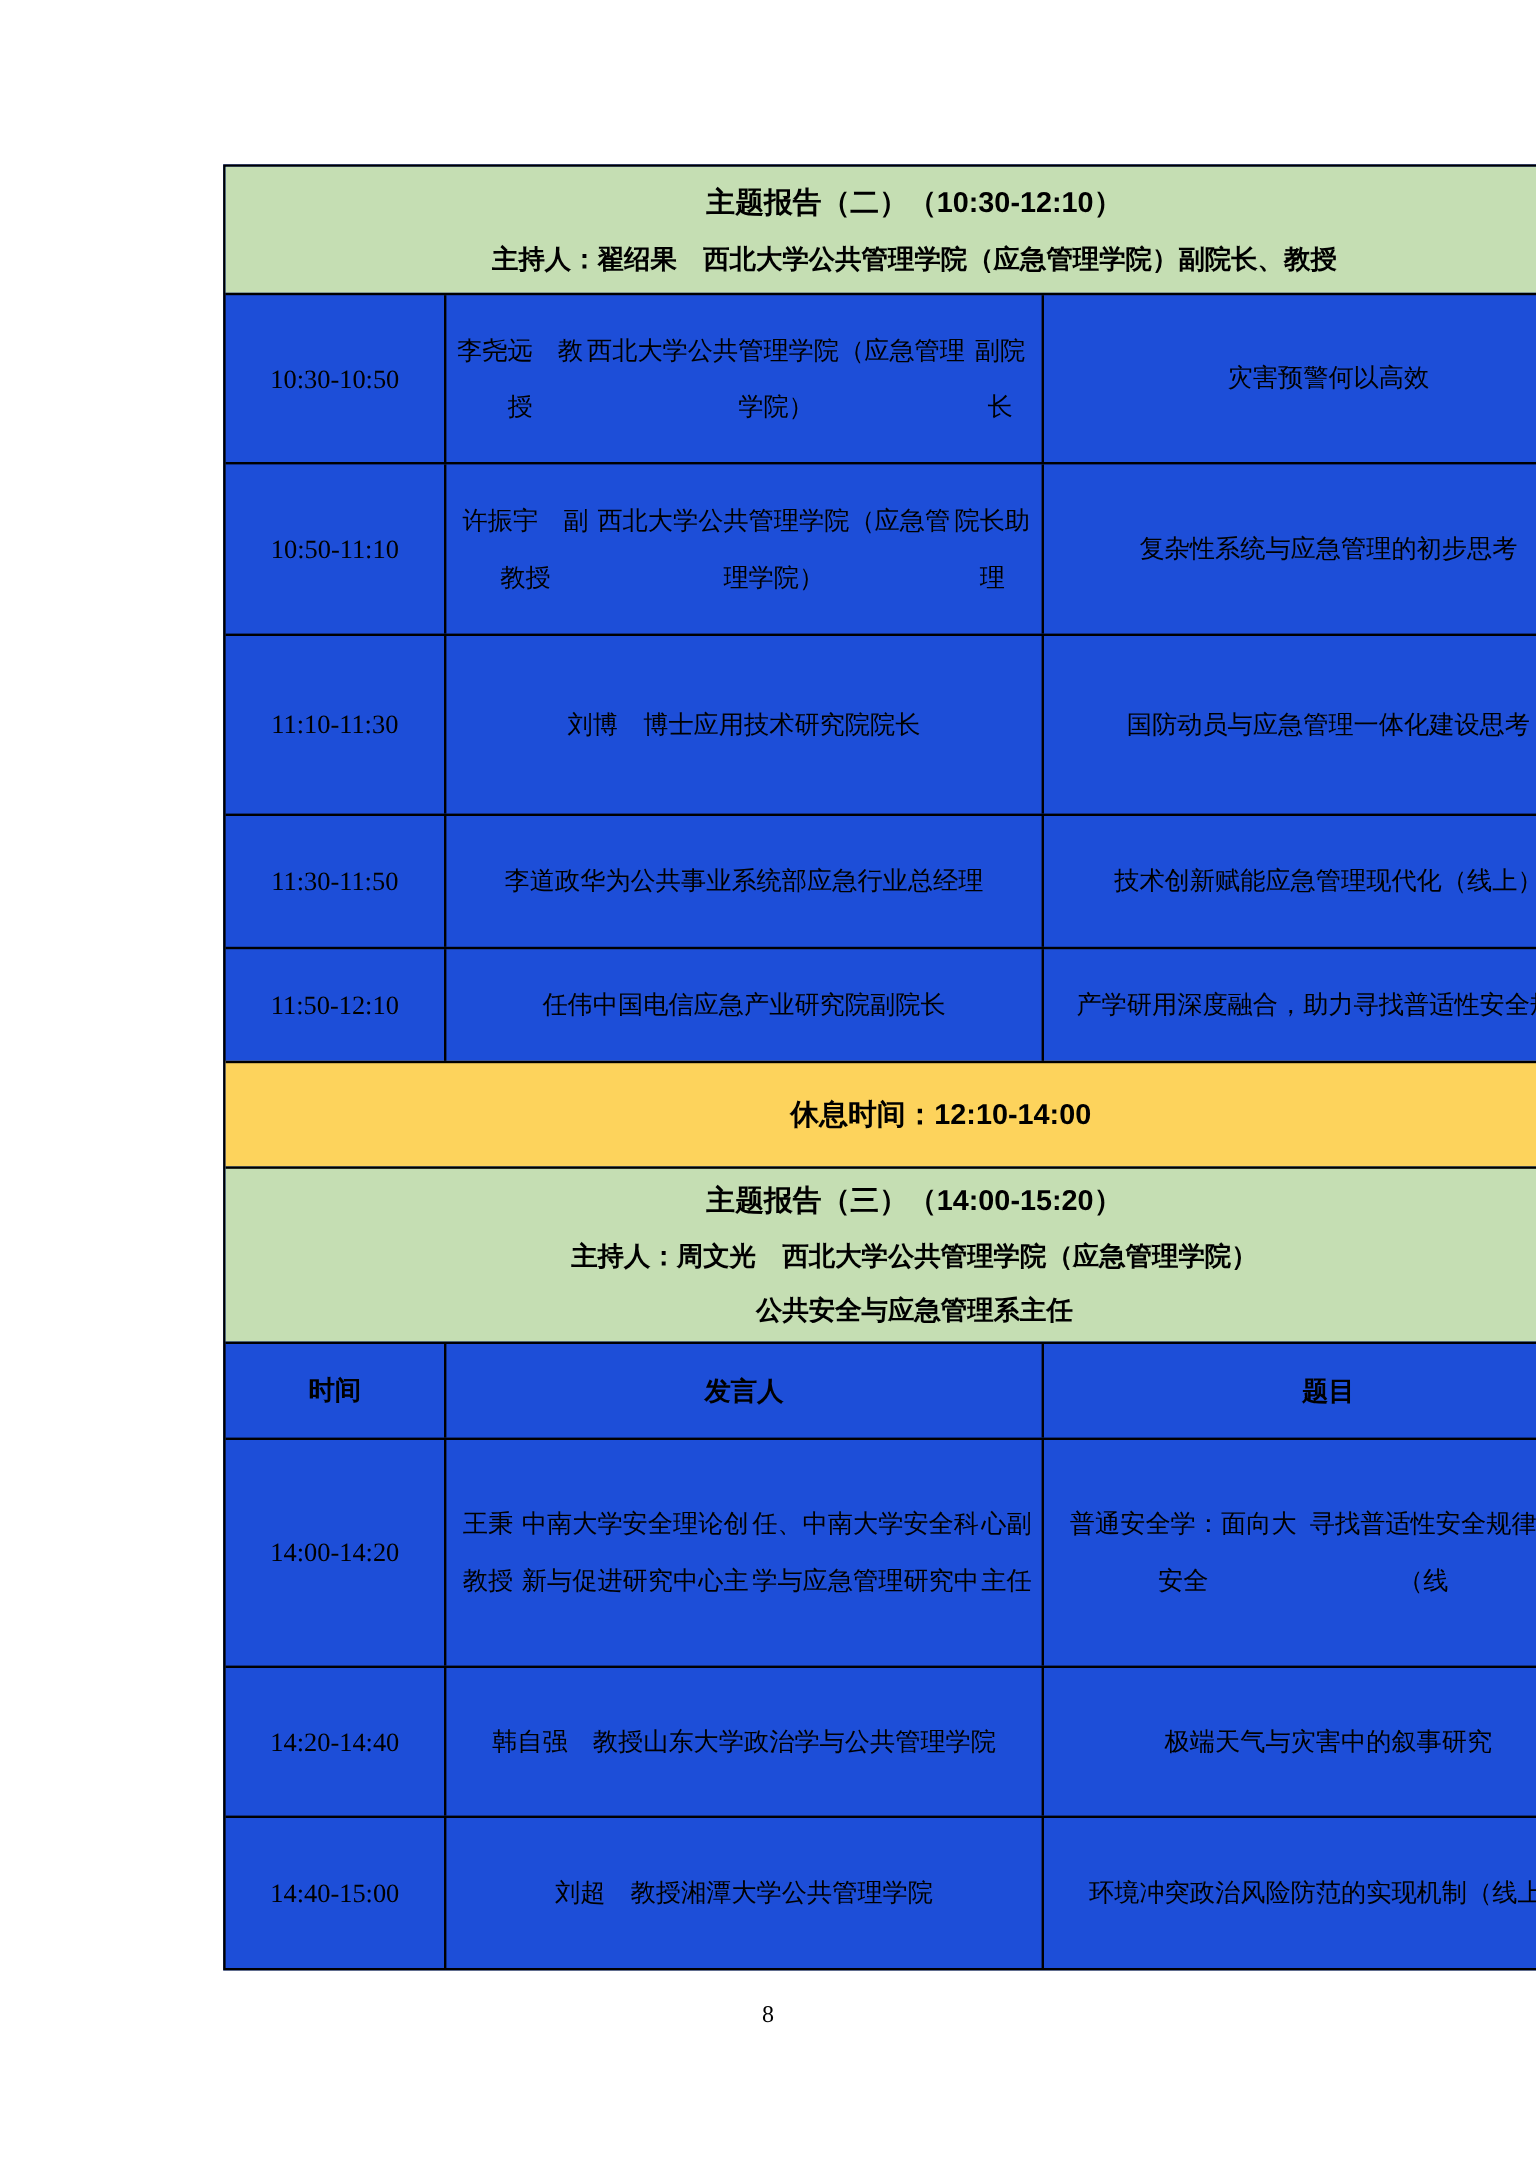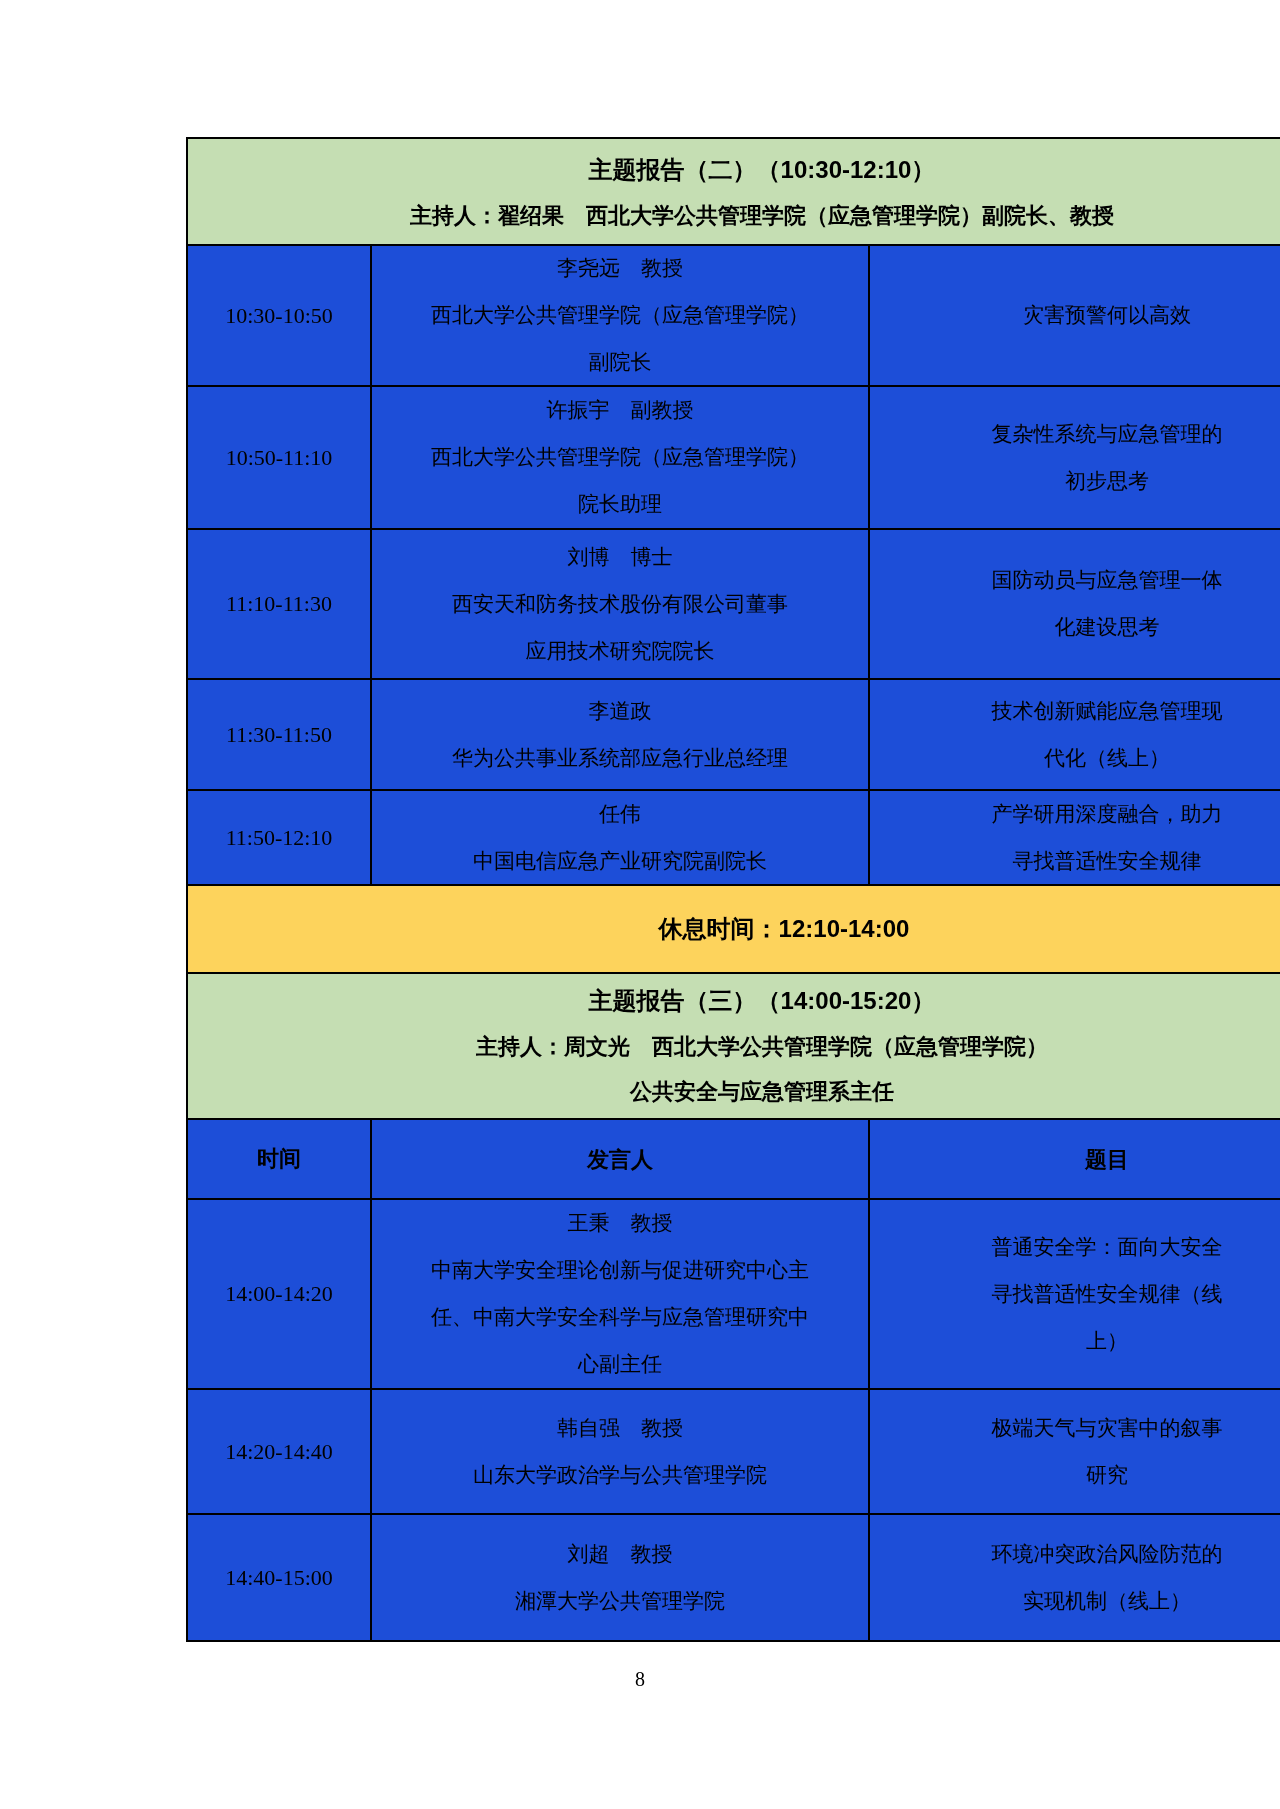--- a/index.html
+++ b/index.html
@@ -17,21 +17,21 @@
   }
   .session-title{
     font-family:"Liberation Sans", sans-serif;
     font-size:24px;font-weight:bold;line-height:46px;
   }
   .session-host{
     font-size:22px;font-weight:bold;line-height:45px;
   }
   .row{display:flex;border-top:2px solid #000;box-sizing:border-box;}
   .cell{
-    display:flex;flex-direction:column;justify-content:center;align-items:center;
+    display:flex;flex-direction:row;justify-content:center;align-items:center;
     text-align:center;box-sizing:border-box;padding:2px 8px;
   }
   .cell-time{width:184px;border-right:2px solid #000;font-size:22px;}
   .cell-speaker{width:498px;border-right:2px solid #000;font-size:21px;line-height:47px;}
   .cell-topic{flex:1;font-size:21px;line-height:47px;padding-left:16px;}
   .col-header .cell{font-weight:bold;font-size:22px;font-family:"Liberation Sans", sans-serif;}
   .break-row{
     height:88px;background:#fdd35c;border-top:2px solid #000;box-sizing:border-box;
     display:flex;align-items:center;justify-content:center;
     font-family:"Liberation Sans", sans-serif;font-size:24px;font-weight:bold;padding-left:44px;
@@ -81,21 +81,20 @@
       <div>初步思考</div>
     </div>
   </div>
 
   <div class="row" style="height:150px">
     <div class="cell cell-time">
       <div>11:10-11:30</div>
     </div>
     <div class="cell cell-speaker">
       <div>刘博　博士</div>
-      <div>西安天和防务技术股份有限公司董事</div>
       <div>应用技术研究院院长</div>
     </div>
     <div class="cell cell-topic">
       <div>国防动员与应急管理一体</div>
       <div>化建设思考</div>
     </div>
   </div>
 
   <div class="row" style="height:111px">
     <div class="cell cell-time">

